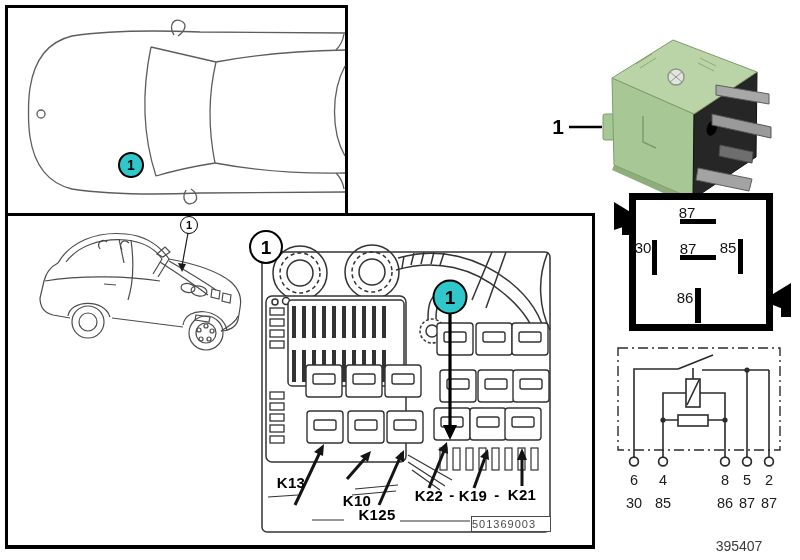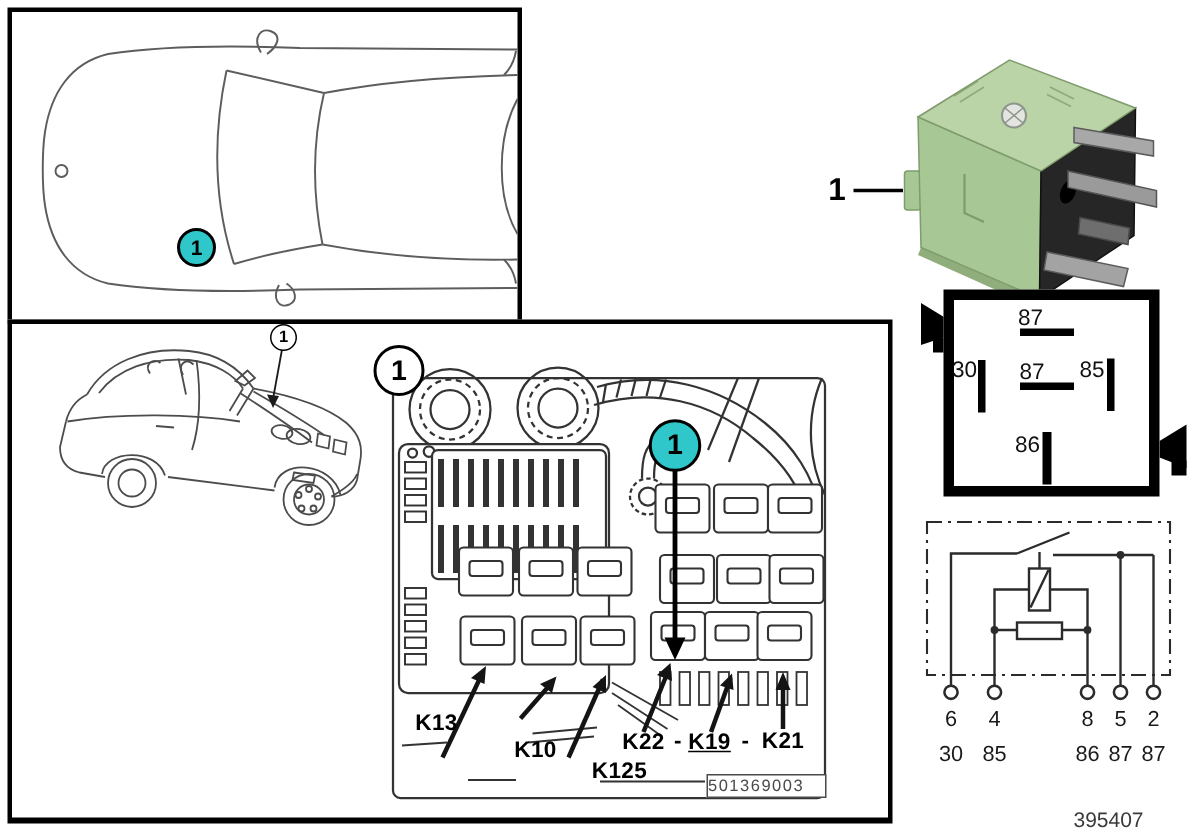--- a/index.html
+++ b/index.html
@@ -278,24 +278,24 @@
   </svg>
 
   <div class="callout cyan" style="left:131px;top:165px;width:22px;height:22px;font-size:14px;">1</div>
   <div class="callout" style="left:189px;top:225px;width:16px;height:16px;font-size:11px;border-width:1.5px;">1</div>
   <div class="callout" style="left:266px;top:247px;width:30px;height:30px;font-size:19px;border-width:2.5px;">1</div>
   <div class="callout cyan" style="left:450px;top:297px;width:31px;height:31px;font-size:19px;">1</div>
   <div class="relay-callout">1</div>
 
   <div class="klabel" style="left:291px;top:482px;">K13</div>
   <div class="klabel" style="left:357px;top:485px;margin-top:15px;">K10</div>
-  <div class="klabel" style="left:377px;top:514px;margin-left:36px;">K125</div>
+  <div class="klabel" style="left:377px;top:514px;">K125</div>
   <div class="klabel" style="left:429px;top:495px;">K22</div>
   <div class="klabel" style="left:452px;top:494px;">-</div>
-  <div class="klabel" style="left:473px;top:495px;text-decoration:underline;">K19</div>
+  <div class="klabel" style="left:473px;top:495px;">K19</div>
   <div class="klabel" style="left:497px;top:494px;">-</div>
   <div class="klabel" style="left:522px;top:494px;">K21</div>
   <div class="refcode">501369003</div>
 
   <div class="pinlabel" style="left:687px;top:212px;">87</div>
   <div class="bar" style="left:680px;top:219px;width:36px;height:5px;"></div>
   <div class="pinlabel" style="left:643px;top:247px;">30</div>
   <div class="bar" style="left:652px;top:240px;width:5px;height:35px;"></div>
   <div class="pinlabel" style="left:688px;top:248px;">87</div>
   <div class="bar" style="left:680px;top:255px;width:36px;height:5px;"></div>

